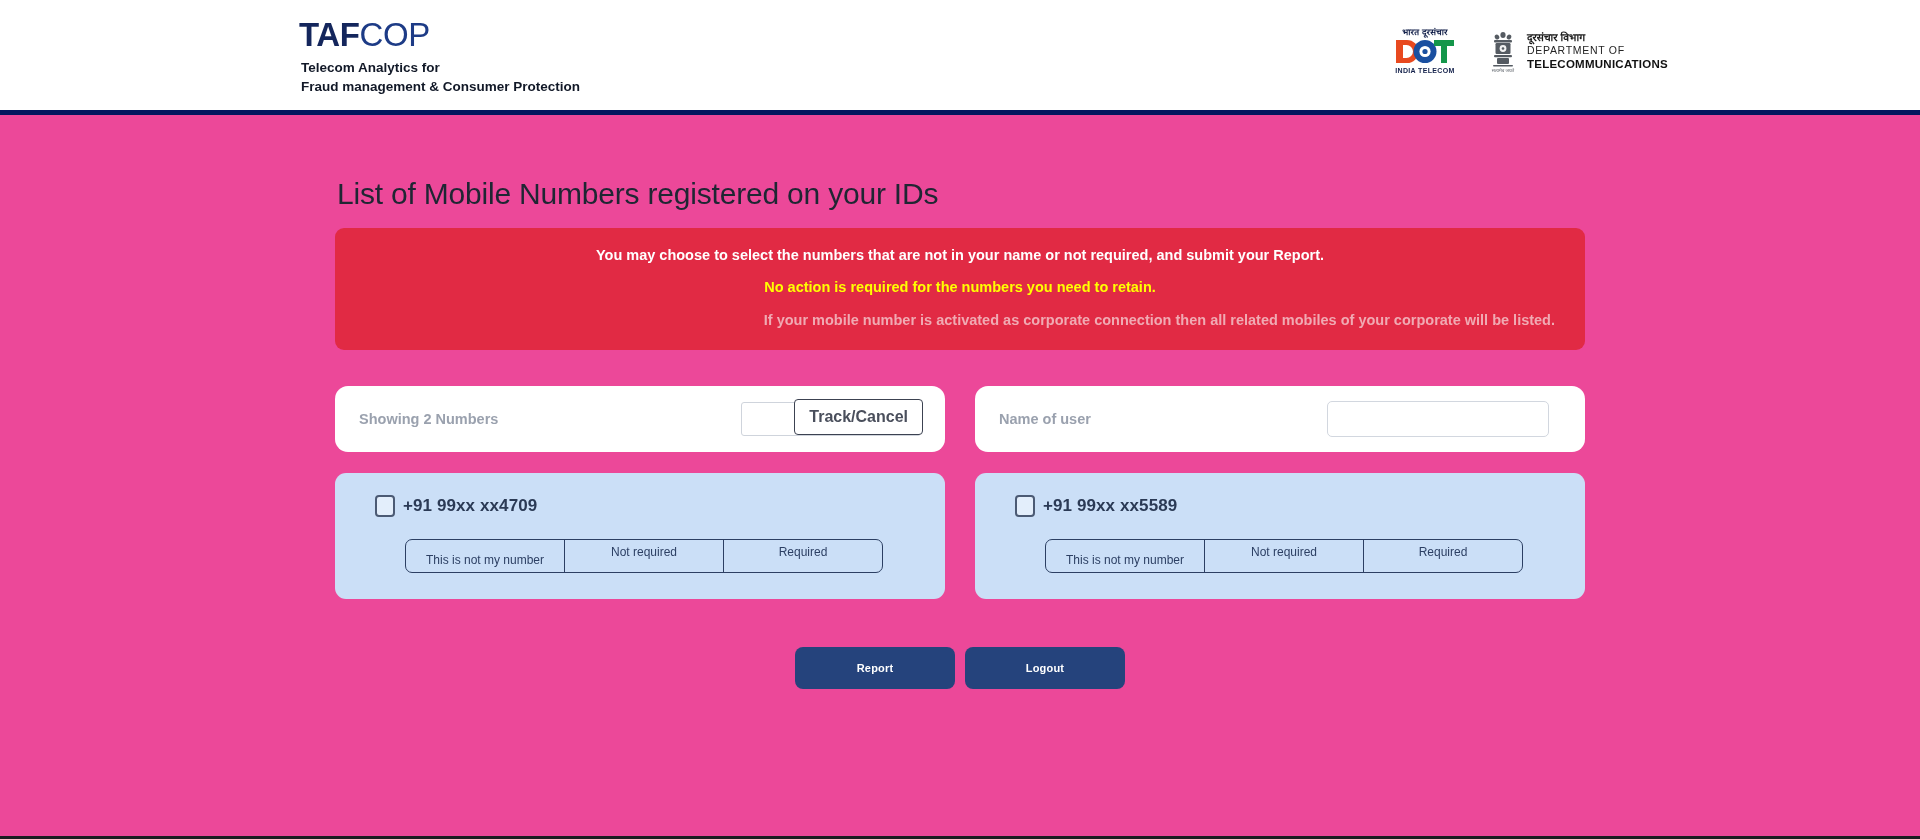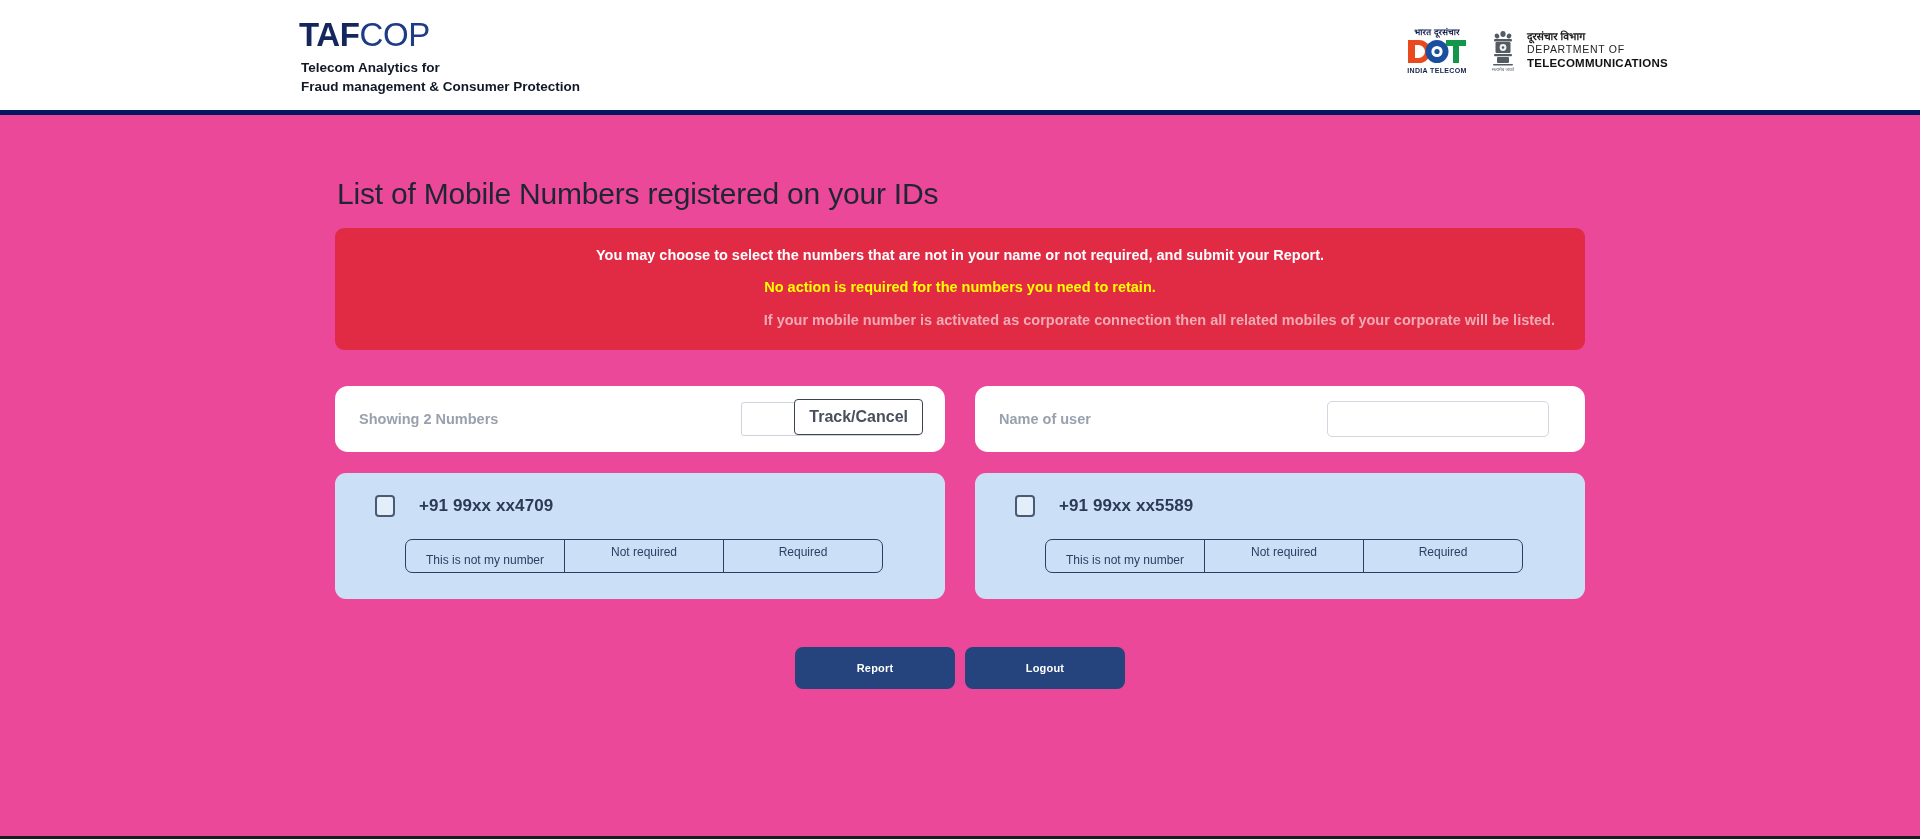--- a/index.html
+++ b/index.html
@@ -68,22 +68,22 @@
     line-height: 1.42;
     padding-left: 2px;
     white-space: nowrap;
   }
 
   .gov-logos {
     position: absolute;
     right: 252px;
     top: 28px;
     display: flex;
-    align-items: flex-start;
-    gap: 20px;
+    align-items: center;
+    gap: 32px;
   }
 
   
   .dot-logo {
     display: flex;
     flex-direction: column;
     align-items: center;
     line-height: 1;
   }
   .dot-hindi {
@@ -255,21 +255,21 @@
     flex: 1 1 0;
     min-width: 0;
     background: #cbdff7;
     border-radius: 11px;
     padding: 22px 30px 26px;
   }
 
   .num-head {
     display: flex;
     align-items: center;
-    gap: 24px;
+    gap: 8px;
     margin-bottom: 22px;
     padding-left: 10px;
   }
 
   .num-check {
     width: 20px;
     height: 22px;
     border: 2px solid #4b5a74;
     border-radius: 4px;
     background: #e3eefb;

